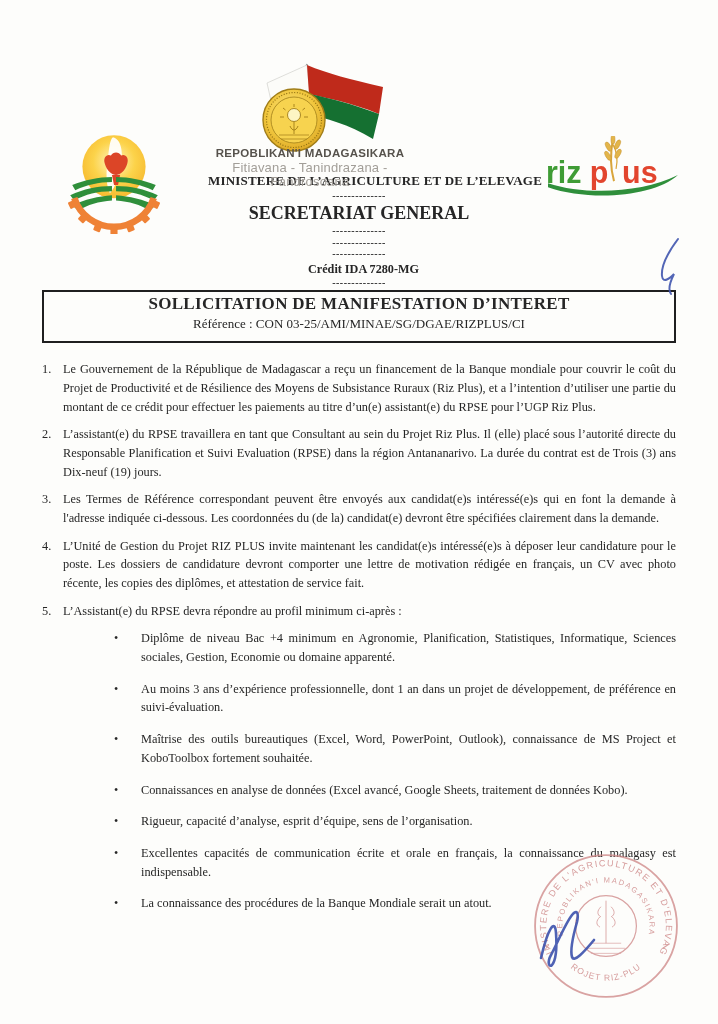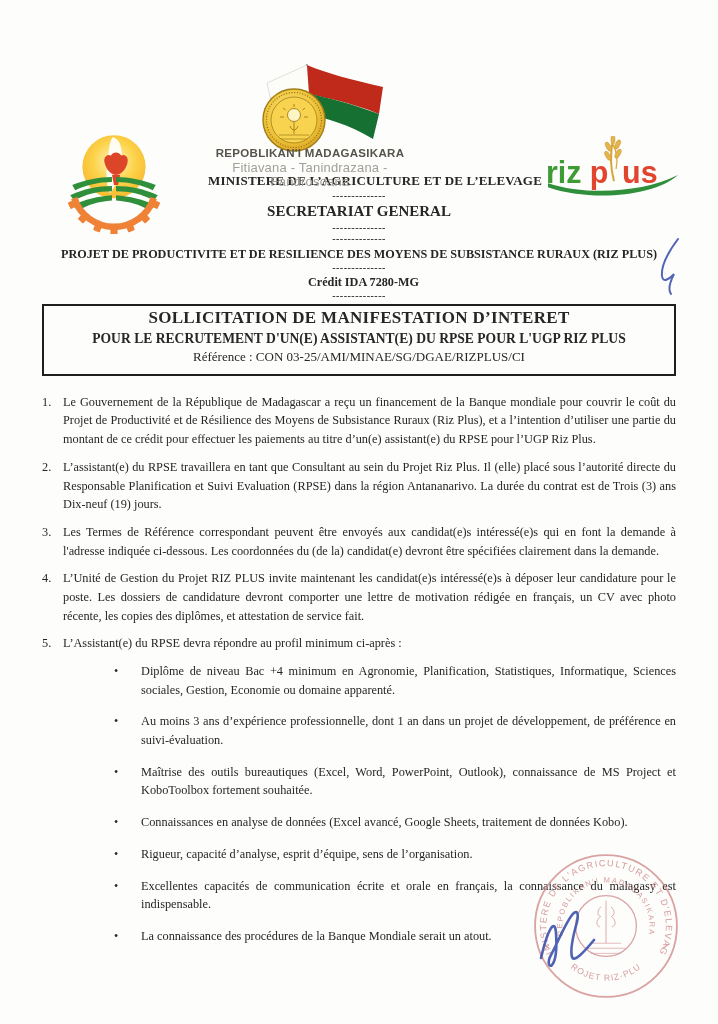--- a/index.html
+++ b/index.html
@@ -16,21 +16,21 @@
   .republic-name  { font-size:11.5px; font-weight:bold; color:#56524c; letter-spacing:.3px; }
   .republic-motto { font-size:13px;  color:#a29e98; letter-spacing:.2px; margin-top:1px; }
   .logo-rizplus { position:absolute; left:546px; top:136px; width:136px; height:72px; }
   .pen-check    { position:absolute; left:648px; top:236px; width:38px; height:62px; }
   .stamp        { position:absolute; left:530px; top:850px; width:152px; height:152px; opacity:.78; }
   .signature    { position:absolute; left:536px; top:906px; width:84px; height:72px; }
 
   
   .header-stack { padding-top:174px; text-align:center; line-height:1.15; }
   .h-main { font-size:13px;   font-weight:bold; letter-spacing:.2px;padding-left:32px; }
-  .h-sub  { font-size:15px;   font-weight:bold; }
+  .h-sub  { font-size:18px;   font-weight:bold; }
   .h-proj { font-size:12.2px; font-weight:bold; }
   .h-cred { font-size:12.2px; font-weight:bold;padding-left:9px; }
   .h-div  { font-size:10px; font-weight:bold; letter-spacing:.5px; line-height:.75; margin:3px 0 4px; color:#2b2b2b; }
 
   
   .title-box { margin:4px 42px 0; border:2px solid #1f1f1f; padding:2px 6px 9px; text-align:center; }
   .tb1 { font-size:17px;   font-weight:bold; letter-spacing:.3px; }
   .tb2 { font-size:13.6px; font-weight:bold; margin-top:3px; }
   .tb3 { font-size:13px;   margin-top:2px; }
 
@@ -130,33 +130,31 @@
       <text x="75" y="46" fill="#e2452e">us</text>
     </g>
   </svg>
 
   <div class="header-stack">
     <div class="h-main">MINISTERE DE L’AGRICULTURE ET DE L’ELEVAGE</div>
     <div class="h-div">--------------</div>
     <div class="h-sub">SECRETARIAT GENERAL</div>
     <div class="h-div">--------------</div>
     <div class="h-div">--------------</div>
-    <div class="h-proj">PROJET DE PRODUCTIVITE ET DE RESILIENCE DES MOYENS DE SUBSISTANCE RURAUX (RIZ PLUS)</div>
     <div class="h-div">--------------</div>
     <div class="h-cred">Crédit IDA 7280-MG</div>
     <div class="h-div">--------------</div>
   </div>
 
   <svg class="pen-check" viewBox="0 0 38 62" aria-hidden="true">
     <path d="M30,3 C21,15 13,30 14,40 C15,48 22,42 26,38 C22,46 20,54 23,58" fill="none" stroke-linecap="round" stroke="#4055ae" stroke-width="2" opacity=".9"></path>
   </svg>
 
   <div class="title-box">
     <div class="tb1">SOLLICITATION DE MANIFESTATION D’INTERET</div>
-    <div class="tb2">POUR LE RECRUTEMENT D'UN(E) ASSISTANT(E) DU RPSE POUR L'UGP RIZ PLUS</div>
     <div class="tb3">Référence : CON 03-25/AMI/MINAE/SG/DGAE/RIZPLUS/CI</div>
   </div>
 
   <div class="content">
 
     <div class="para">
       <span class="para-num">1.</span>
       <span class="para-text">Le Gouvernement de la République de Madagascar a reçu un financement de la Banque mondiale pour couvrir le coût du Projet de Productivité et de Résilience des Moyens de Subsistance Ruraux (Riz Plus), et a l’intention d’utiliser une partie du montant de ce crédit pour effectuer les paiements au titre d’un(e) assistant(e) du RPSE pour l’UGP Riz Plus.</span>
     </div>
     <div class="para">

